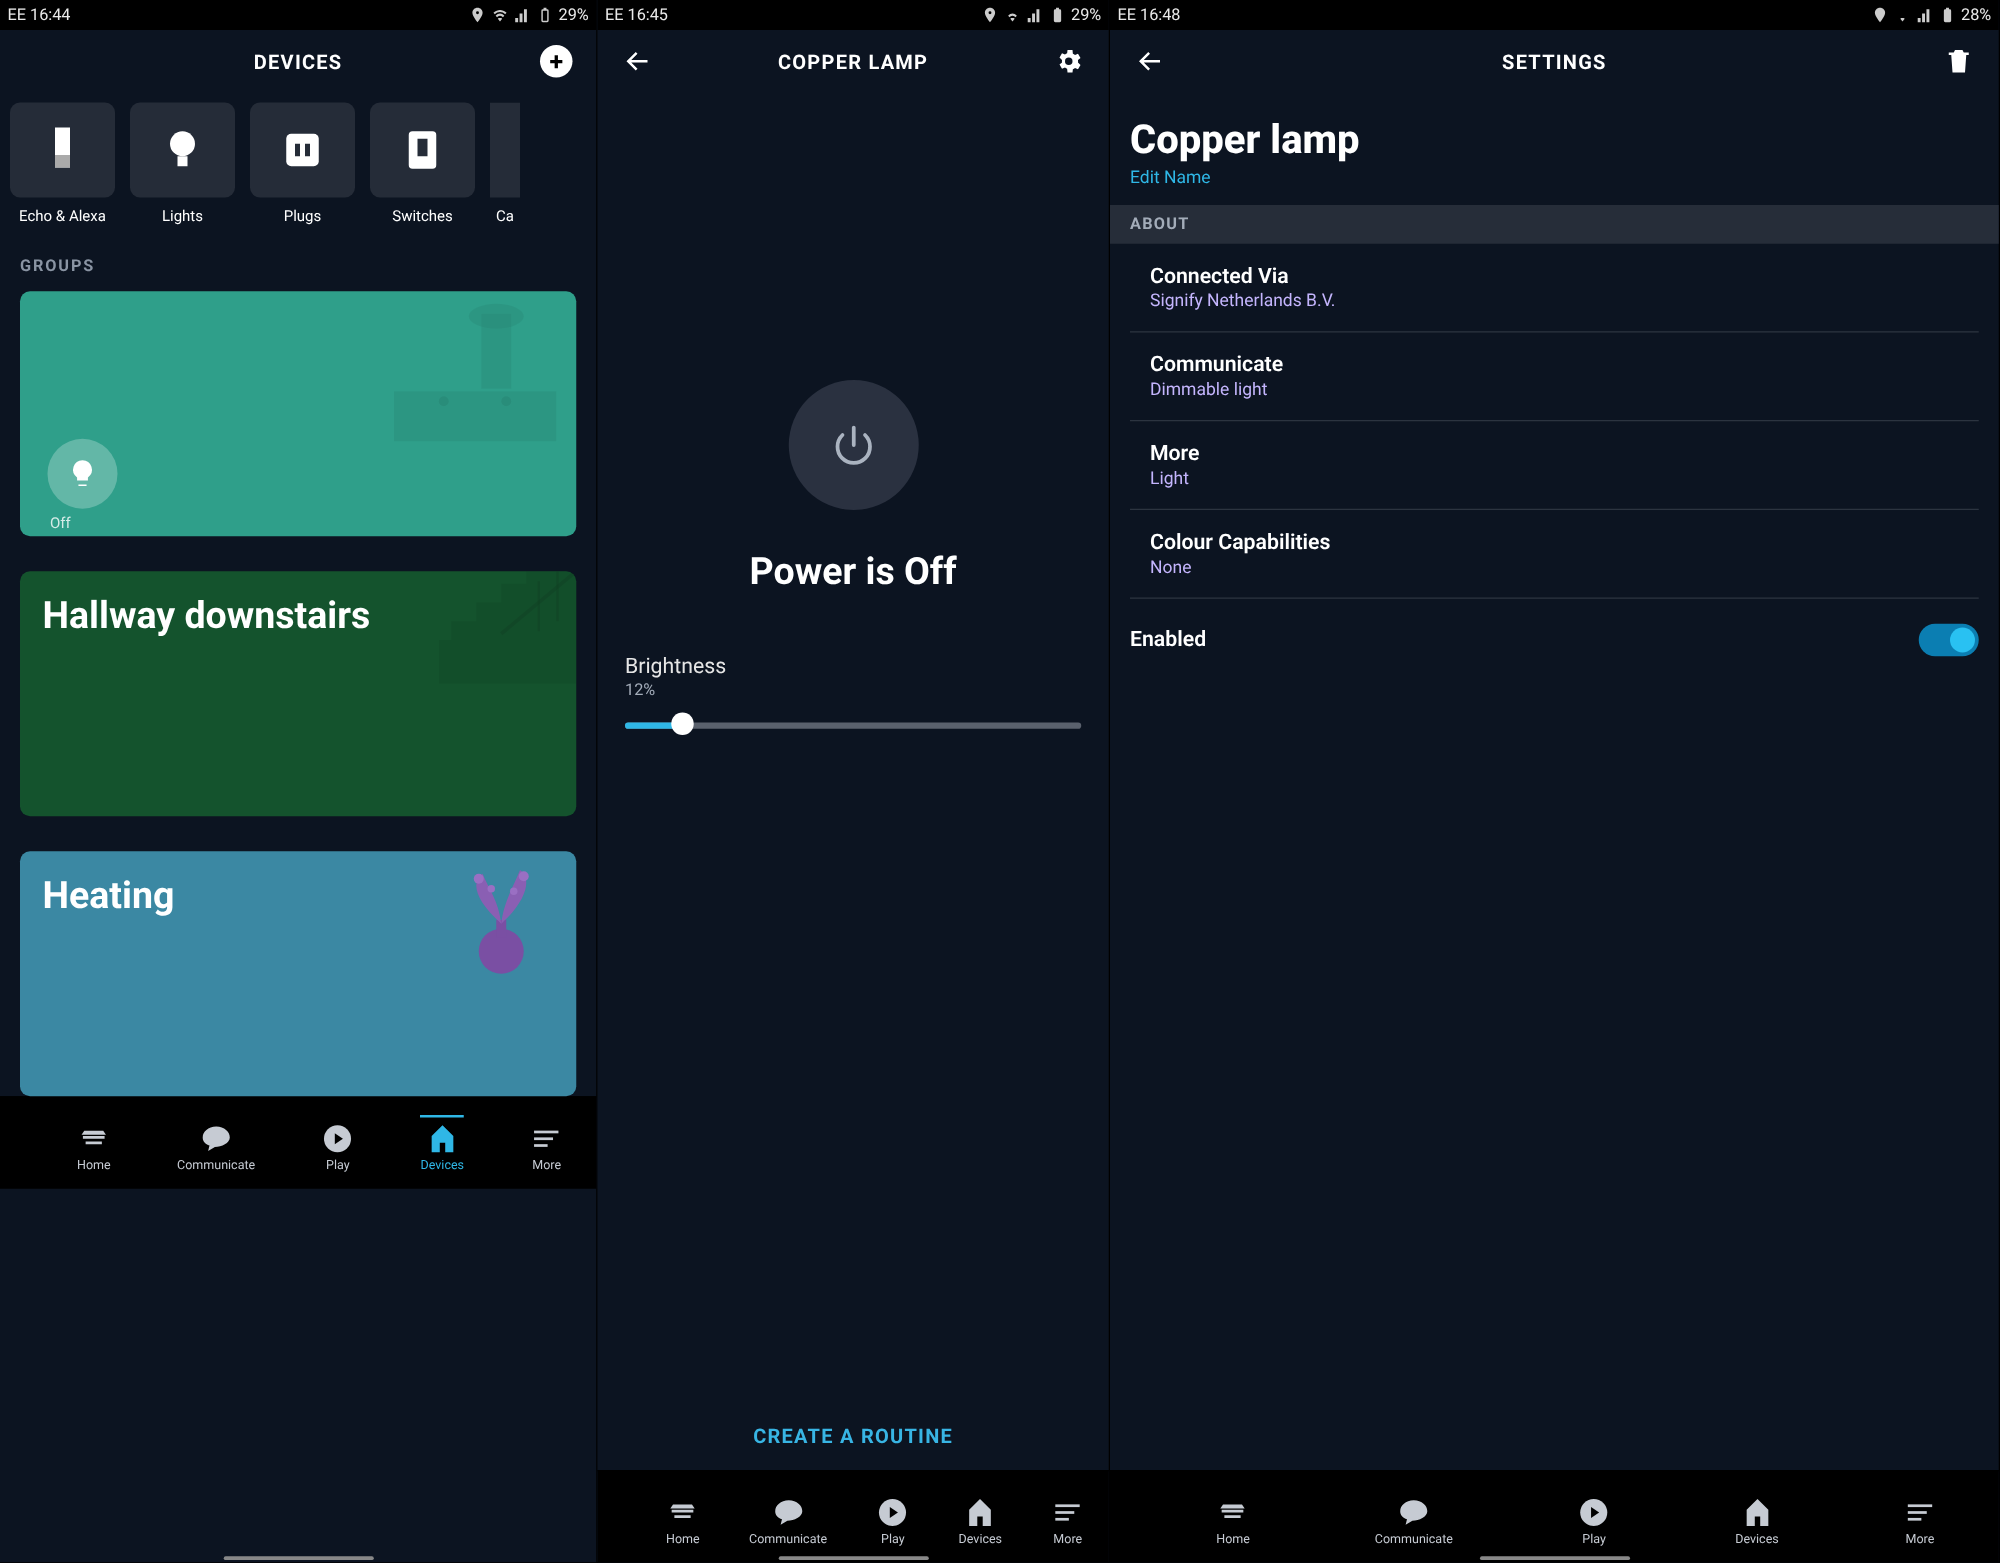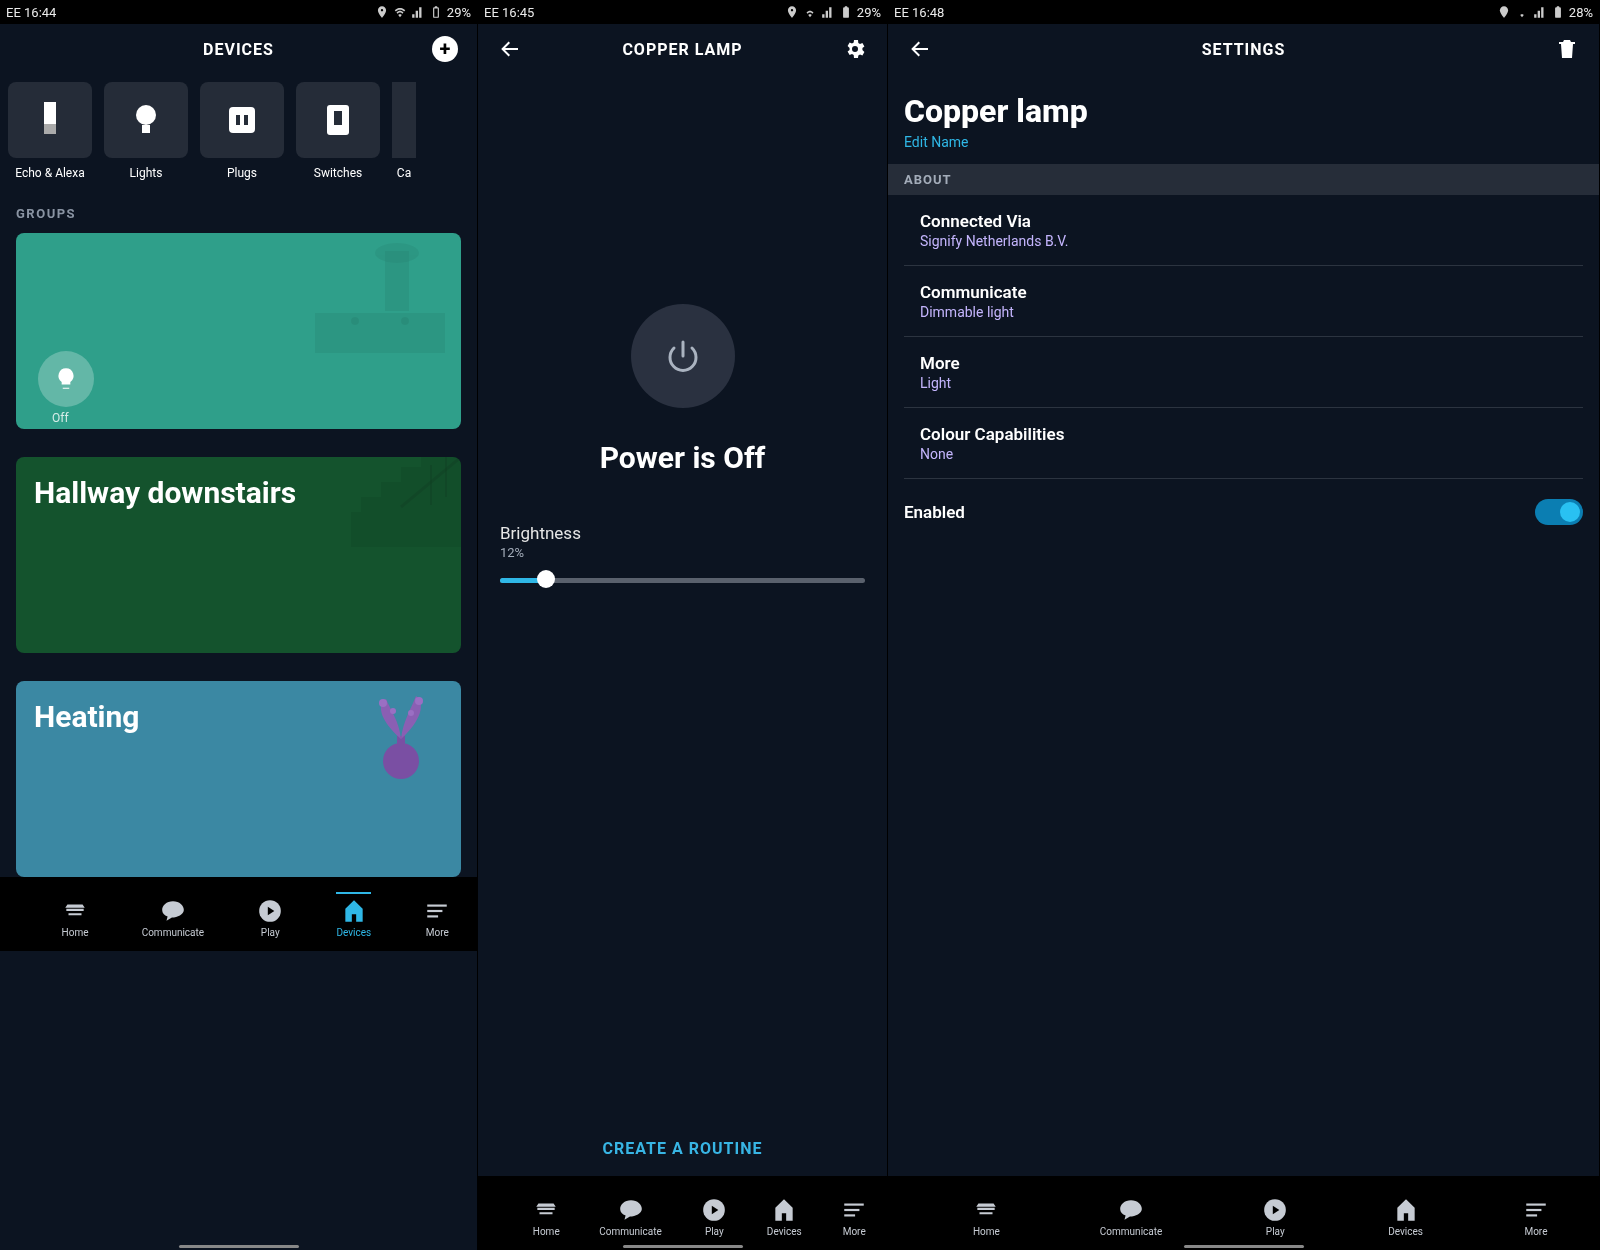--- a/index.html
+++ b/index.html
@@ -84,21 +84,21 @@
   }
   .group-card .name { font-size:30px; font-weight:700; }
   .g-bedroom { background:#2f9f8a; }
   .g-hallway { background:#14532d; }
   .g-heating { background:#3b88a3; }
   .bulb-circle {
     position:absolute; left:22px; bottom:22px; width:56px;height:56px;border-radius:50%;
     background:rgba(255,255,255,0.25);display:flex;align-items:center;justify-content:center;flex-direction:column;
   }
   .bulb-circle svg{width:26px;height:26px;fill:#fff;}
-  .off-label{position:absolute;left:36px;bottom:4px;font-size:12px;color:rgba(255,255,255,0.8);}
+  .off-label{position:absolute;left:24px;bottom:4px;font-size:12px;color:rgba(255,255,255,0.8);}
 
   
   .lamp-area{flex:1;display:flex;flex-direction:column;align-items:center;}
   .power-btn{
     margin-top:230px;width:104px;height:104px;border-radius:50%;background:#2a3140;
     display:flex;align-items:center;justify-content:center;
   }
   .power-btn svg{width:40px;height:40px;stroke:#aab3c0;fill:none;stroke-width:3;stroke-linecap:round;}
   .power-status{margin-top:32px;font-size:30px;font-weight:700;}
   .brightness-wrap{width:100%;padding:0 22px;margin-top:48px;}

